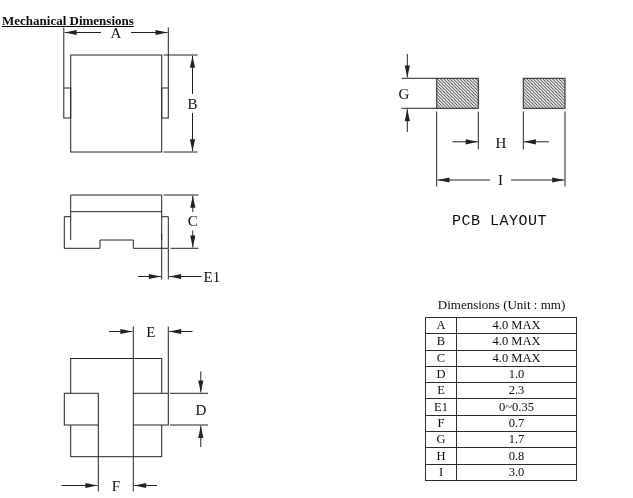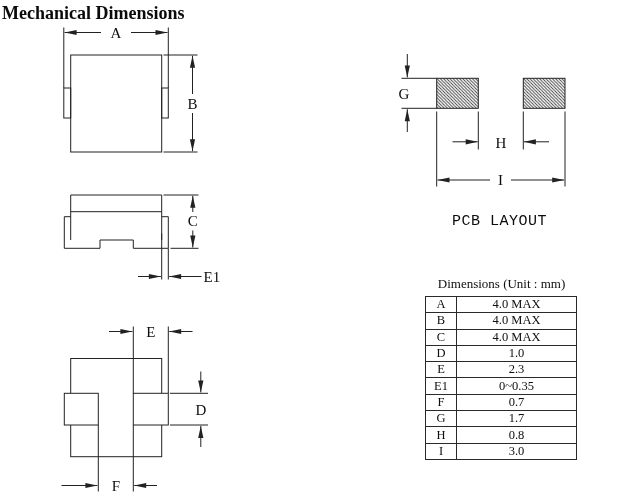--- a/index.html
+++ b/index.html
@@ -5,40 +5,41 @@
   html,body{margin:0;padding:0;background:#fff;}
   .canvas{
     position:relative;
     width:633px;height:498px;
     background:#ffffff;
     font-family:"Liberation Serif", serif;
     color:#111;
     overflow:hidden;
   }
   .page-title{
-    position:absolute;left:2px;top:3px;
-    font-size:18px;font-weight:bold;
+    position:absolute;left:2px;top:13px;
+    font-size:13px;font-weight:bold;
     font-family:"Liberation Serif", serif;
     color:#0b0b0b;
     letter-spacing:0px;
     white-space:nowrap;
+    text-decoration:underline;
   }
   svg.drawing{position:absolute;left:0;top:0;}
   svg.drawing text{
     font-family:"Liberation Serif", serif;
     font-size:15px;
     fill:#0d0d0d;
   }
   svg.drawing text.mono{
     font-family:"Liberation Mono", monospace;
     font-size:15px;
     letter-spacing:0.5px;
   }
   .table-wrap{
-    position:absolute;left:417px;top:276px;width:153px;padding-left:8px;
+    position:absolute;left:417px;top:297px;width:153px;padding-left:8px;
   }
   .table-title{
     font-size:13px;
     text-align:center;
     white-space:nowrap;
     margin:0 0 4px 0;
     color:#0d0d0d;
   }
   table.dims{
     border-collapse:collapse;

